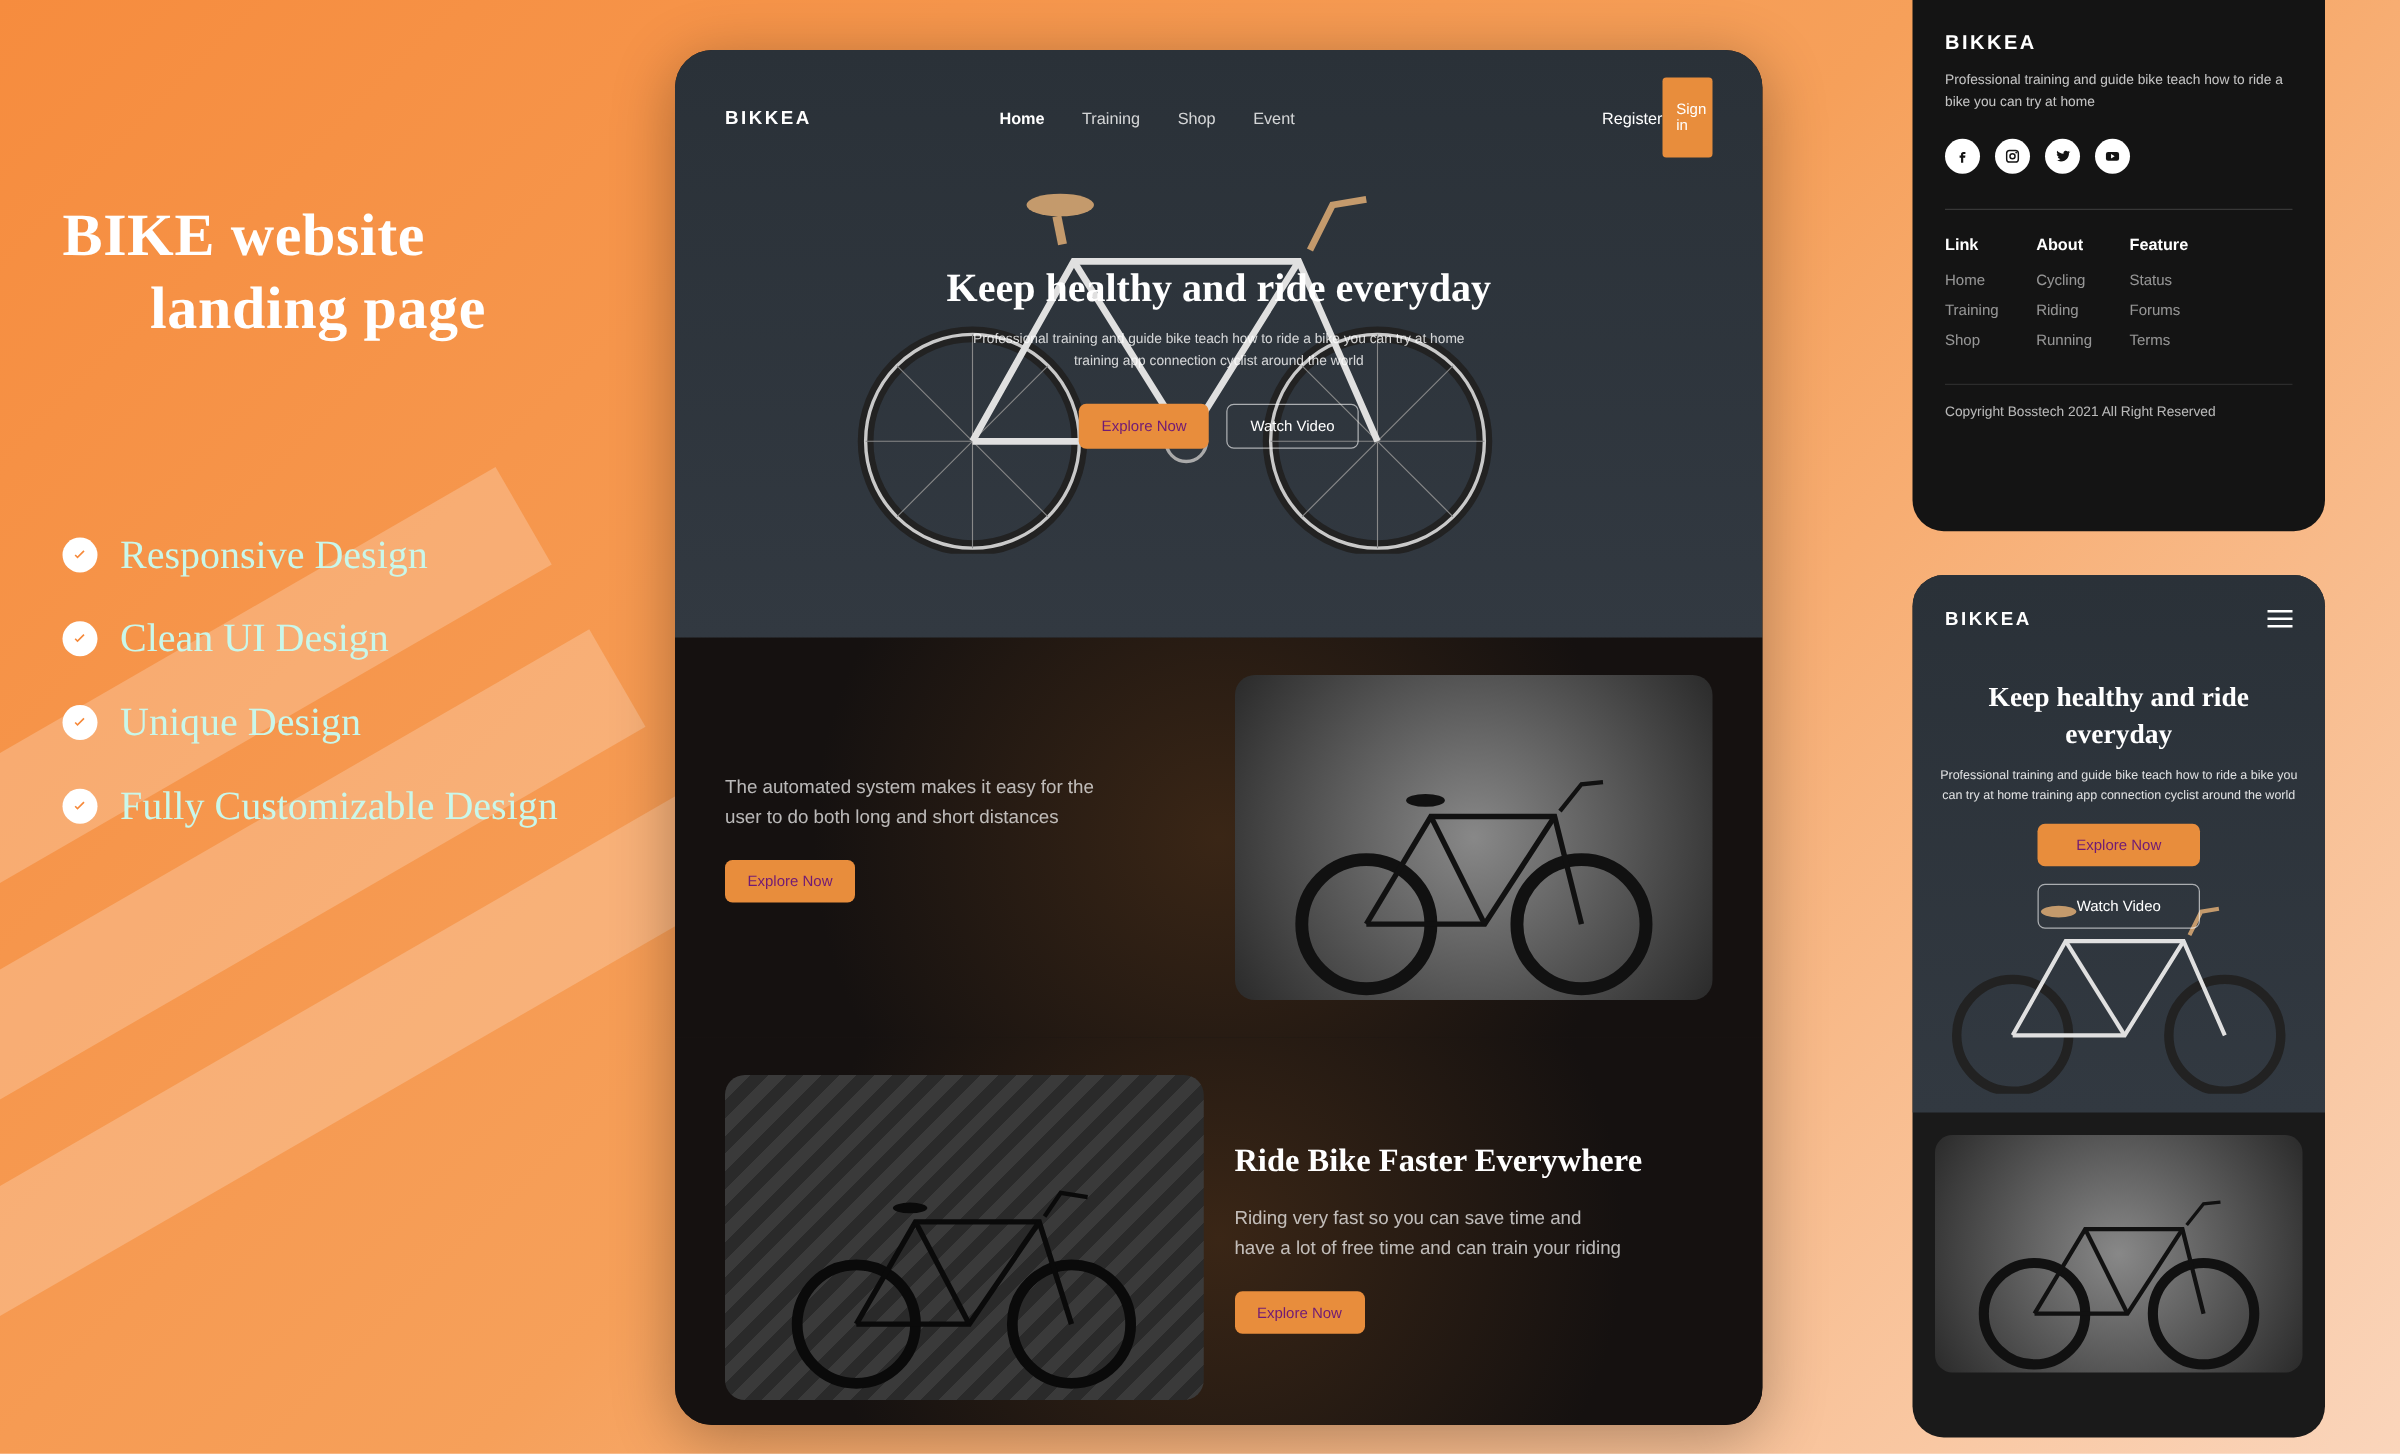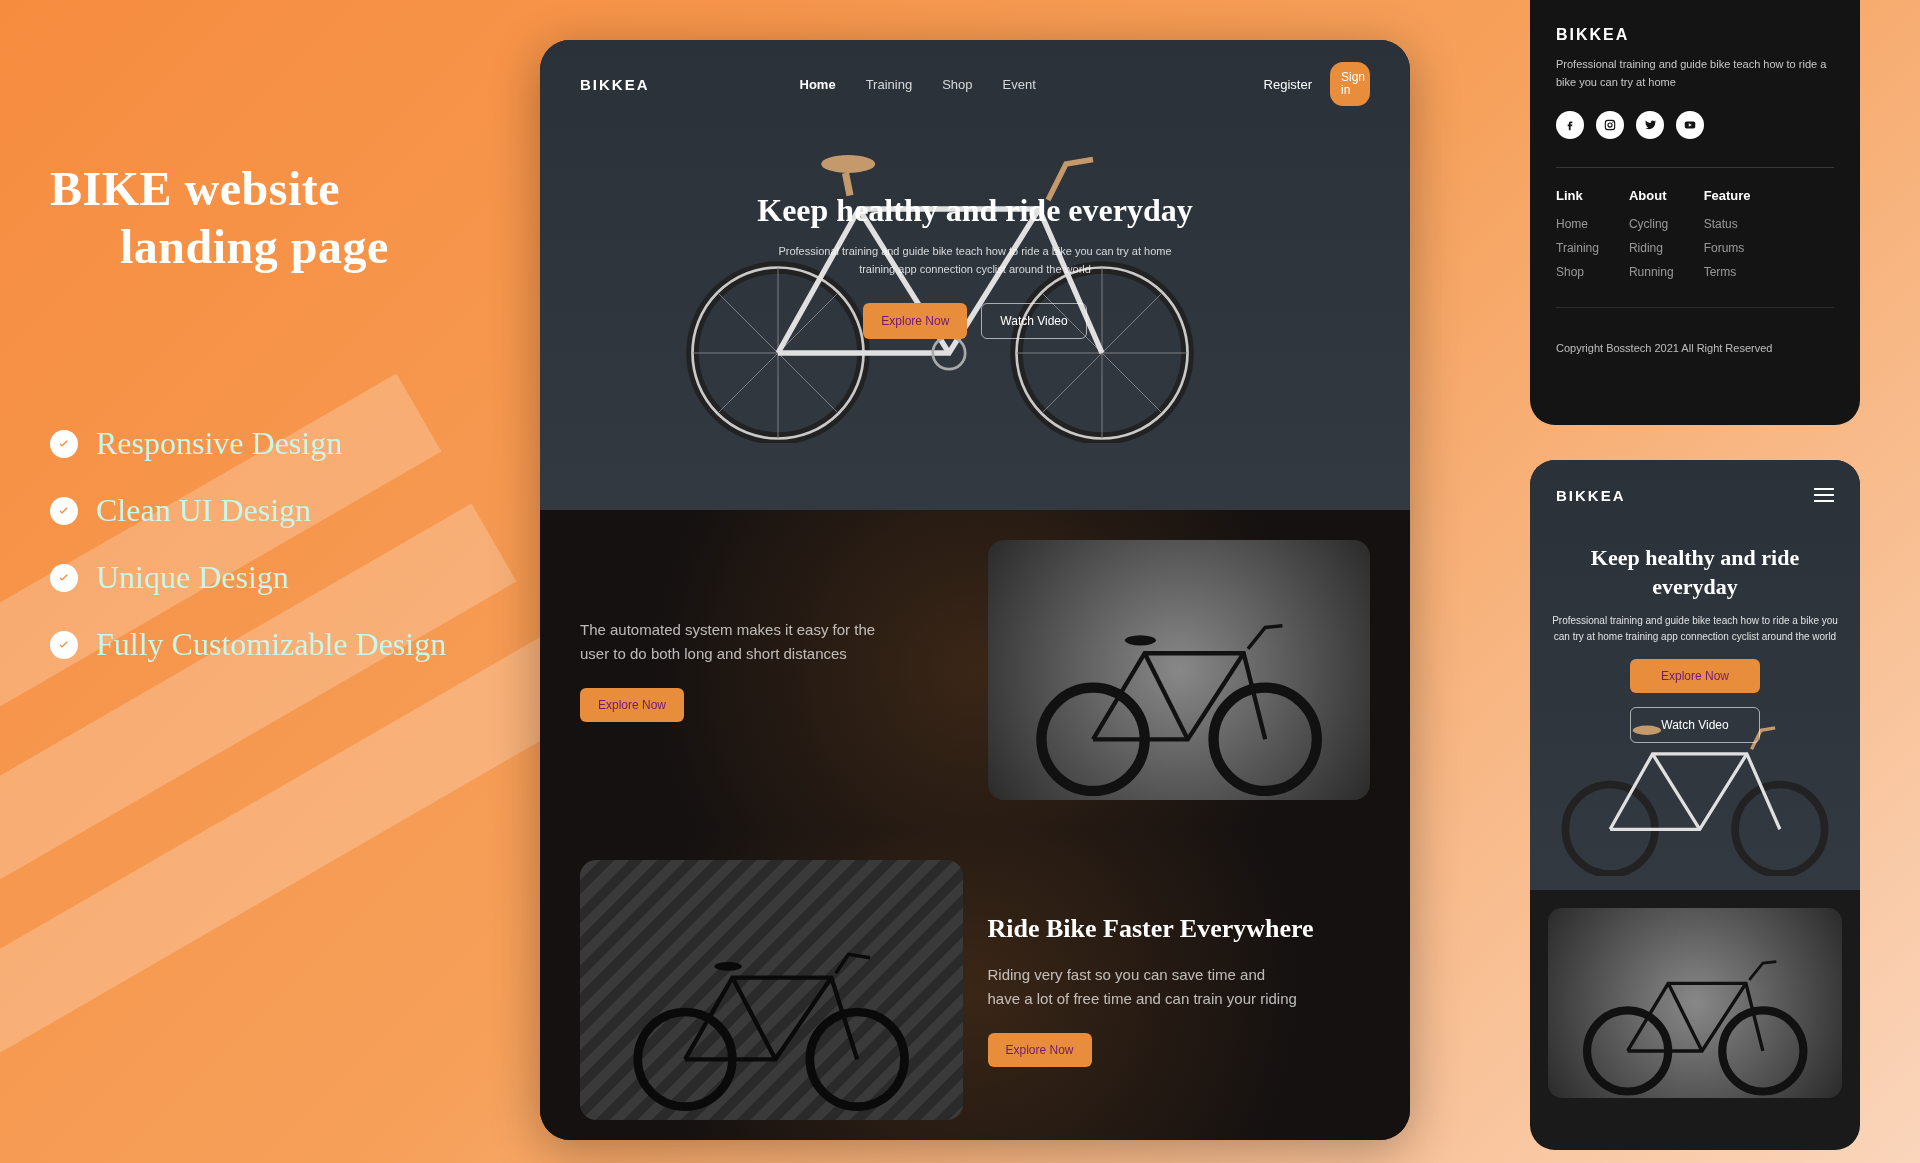--- a/index.html
+++ b/index.html
@@ -75,25 +75,25 @@
   padding: 22px 40px;
   gap: 30px;
   font-size: 13px;
   position: relative;
   z-index: 3;
 }
 .brand { font-weight: 700; letter-spacing: 2px; font-size: 15px; }
 .nav-center { display: flex; gap: 30px; margin-left: 120px; }
 .nav-center span { opacity: 0.8; cursor: pointer; }
 .nav-center span.active { opacity: 1; font-weight: 600; }
-.nav-right { margin-left: auto; display: flex; align-items: center; gap: 18px; }
+.nav-right { margin-left: auto; display: flex; align-items: center; }
 .btn-signin {
   background: #e88d3c;
-  padding: 9px 11px;
-  border-radius: 13px;
+  padding: 19px 11px;
+  border-radius: 3px;
   font-size: 12px;
   max-width: 40px;
   line-height: 1.1;
 }
 
 .hero {
   position: relative;
   height: 470px;
   background: linear-gradient(#2a3138, #323941);
 }
@@ -209,21 +209,21 @@
   gap: 30px;
   margin-top: 28px;
   border-top: 1px solid rgba(255,255,255,0.15);
   padding-top: 20px;
 }
 .footer-col h4 { font-size: 13px; margin-bottom: 14px; }
 .footer-col div { font-size: 12px; opacity: 0.55; margin-bottom: 10px; cursor: pointer; }
 .copyright {
   margin-top: 18px;
   border-top: 1px solid rgba(255,255,255,0.15);
-  padding-top: 32px;
+  padding-top: 14px;
   font-size: 11px;
   opacity: 0.7;
   line-height: 1.5;
 }
 
 
 .mock-mobile {
   position: absolute;
   right: 60px; top: 460px;
   width: 330px;

